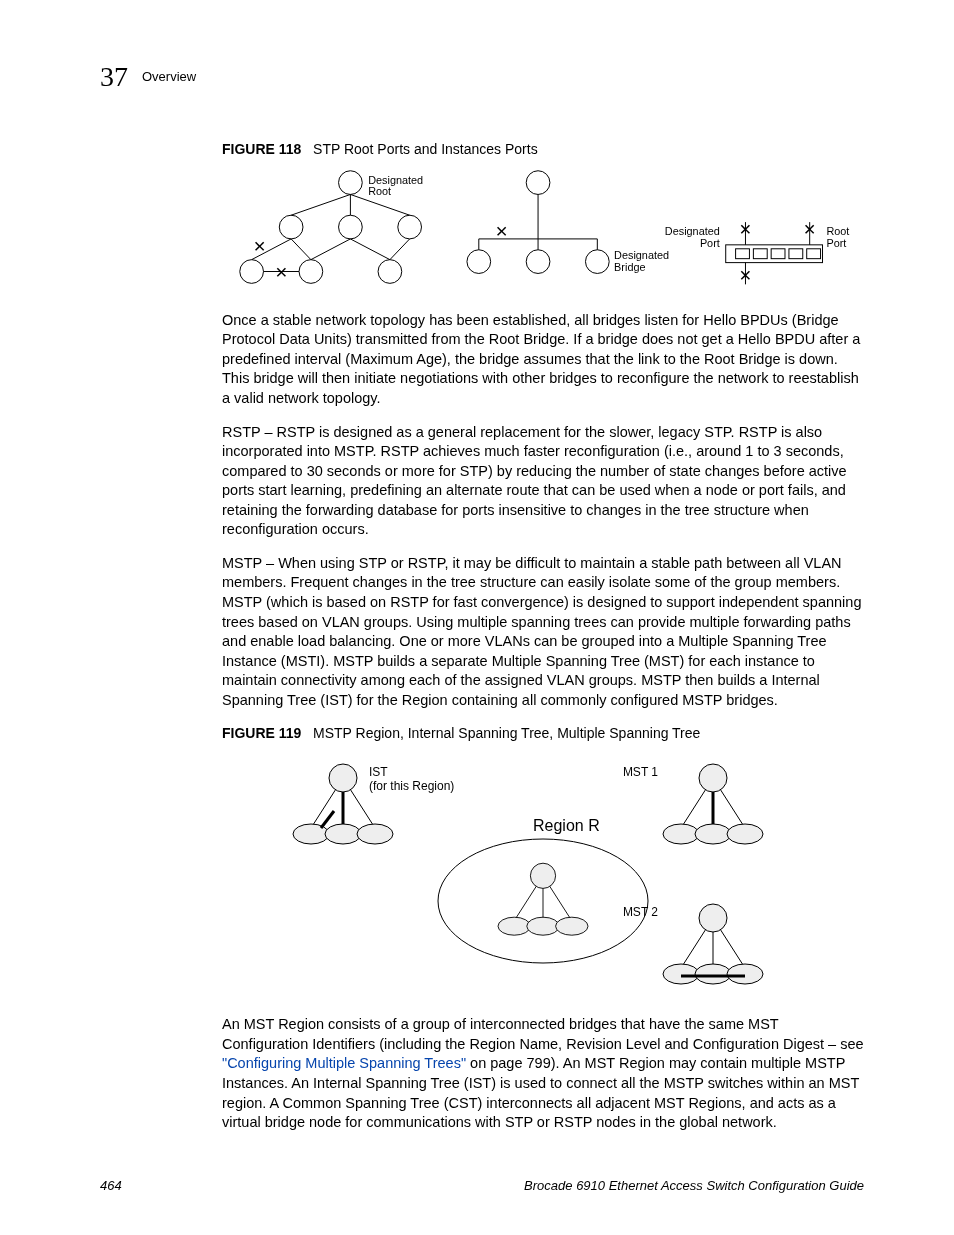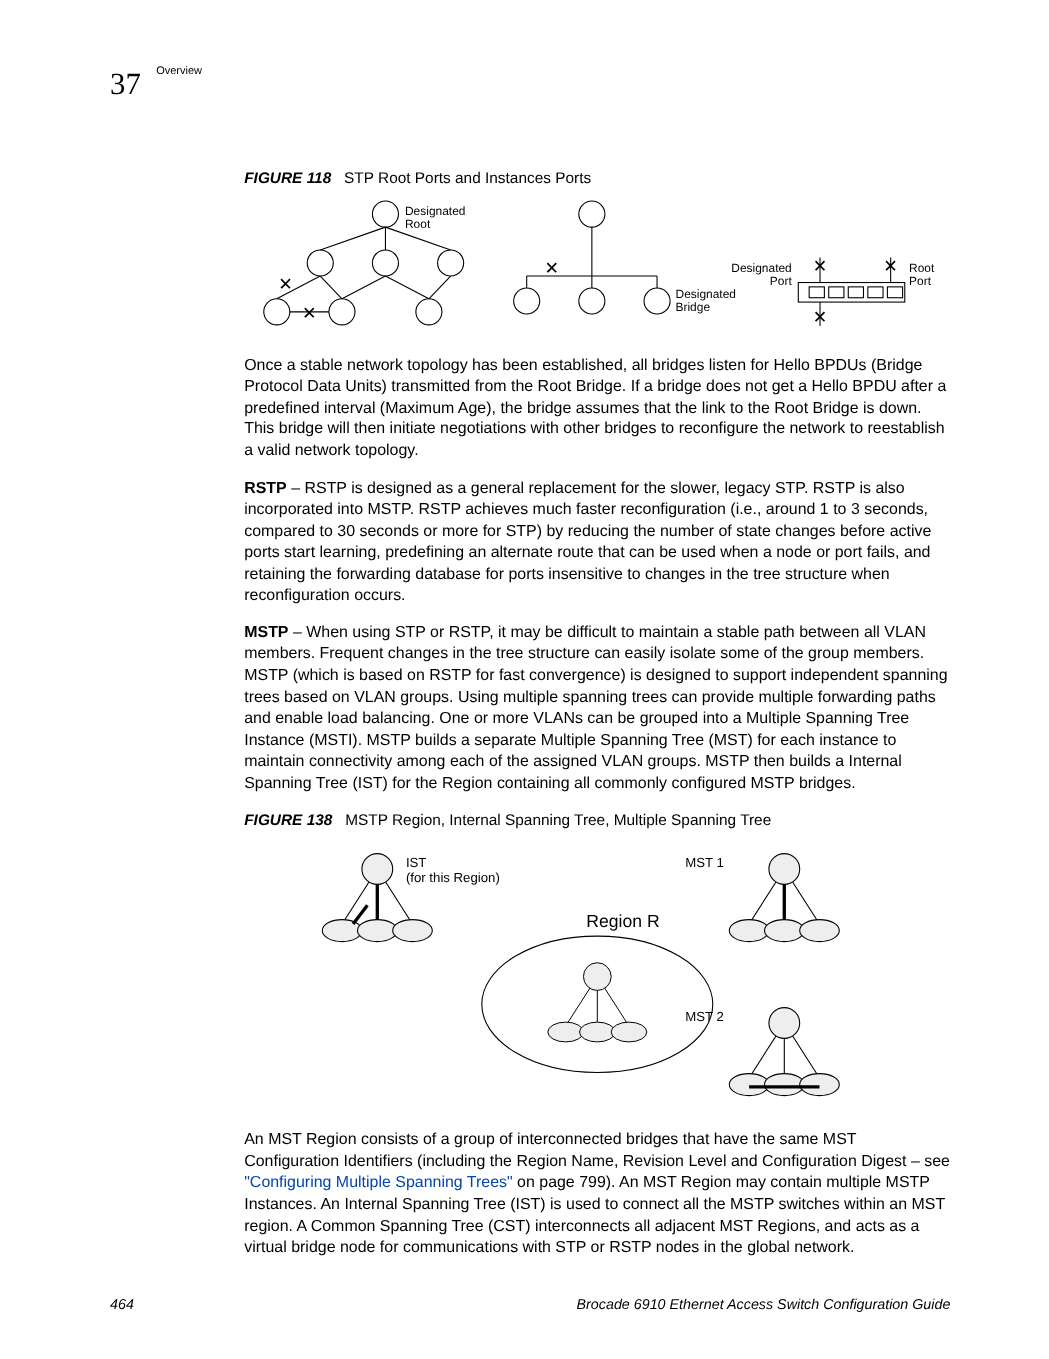--- a/index.html
+++ b/index.html
@@ -12,49 +12,49 @@
     background: #fff;
     box-sizing: border-box;
     font-size: 14.5px;
     line-height: 1.35;
   }
   .page {
     padding: 58px 90px 40px 100px;
   }
   .header {
     display: flex;
-    align-items: flex-start;
+    align-items: center;
     gap: 14px;
-    margin-bottom: 56px;
+    margin-bottom: 44px;
   }
   .chapnum {
     font-size: 28px;
     font-weight: normal;
     font-family: Georgia, serif;
   }
   .section {
-    font-size: 10px;
+    font-size: 13px;
   }
   .content {
     margin-left: 122px;
   }
   .figcap {
     font-size: 14px;
     margin-bottom: 8px;
   }
-  .figcap .fb { font-weight: bold; font-style: italic; }
+  .figcap .fb { font-weight: bold; }
   .figbox {
     display: flex;
     justify-content: center;
     margin-bottom: 14px;
   }
   p.body {
     margin: 0 0 14px 0;
   }
-  .run-in { font-weight: bold; }
+  .run-in { font-weight: normal; }
   a.link {
     color: #0645AD;
     text-decoration: none;
   }
   .footer {
     position: absolute;
     bottom: 40px;
     left: 100px;
     right: 90px;
     display: flex;
@@ -160,21 +160,21 @@
 
     <p class="body">
       <span class="run-in">RSTP</span><span> – RSTP is designed as a general replacement for the slower, legacy STP. RSTP is also incorporated into MSTP. RSTP achieves much faster reconfiguration (i.e., around 1 to 3 seconds, compared to 30 seconds or more for STP) by reducing the number of state changes before active ports start learning, predefining an alternate route that can be used when a node or port fails, and retaining the forwarding database for ports insensitive to changes in the tree structure when reconfiguration occurs.</span>
     </p>
 
     <p class="body">
       <span class="run-in">MSTP</span><span> – When using STP or RSTP, it may be difficult to maintain a stable path between all VLAN members. Frequent changes in the tree structure can easily isolate some of the group members. MSTP (which is based on RSTP for fast convergence) is designed to support independent spanning trees based on VLAN groups. Using multiple spanning trees can provide multiple forwarding paths and enable load balancing. One or more VLANs can be grouped into a Multiple Spanning Tree Instance (MSTI). MSTP builds a separate Multiple Spanning Tree (MST) for each instance to maintain connectivity among each of the assigned VLAN groups. MSTP then builds a Internal Spanning Tree (IST) for the Region containing all commonly configured MSTP bridges.</span>
     </p>
 
     <div class="figcap">
-      <span class="fb">FIGURE 138</span>&nbsp;&nbsp;
+      <span class="fb">FIGURE 119</span>&nbsp;&nbsp;
       <span>MSTP Region, Internal Spanning Tree, Multiple Spanning Tree</span>
     </div>
 
     <div class="figbox">
       <svg width="560" height="250" viewBox="0 0 560 250">
 
         <defs>
           <g id="cluster">
             <line x1="0" y1="-28" x2="-32" y2="22" stroke="#000"></line>
             <line x1="0" y1="-28" x2="0" y2="22" stroke="#000"></line>

